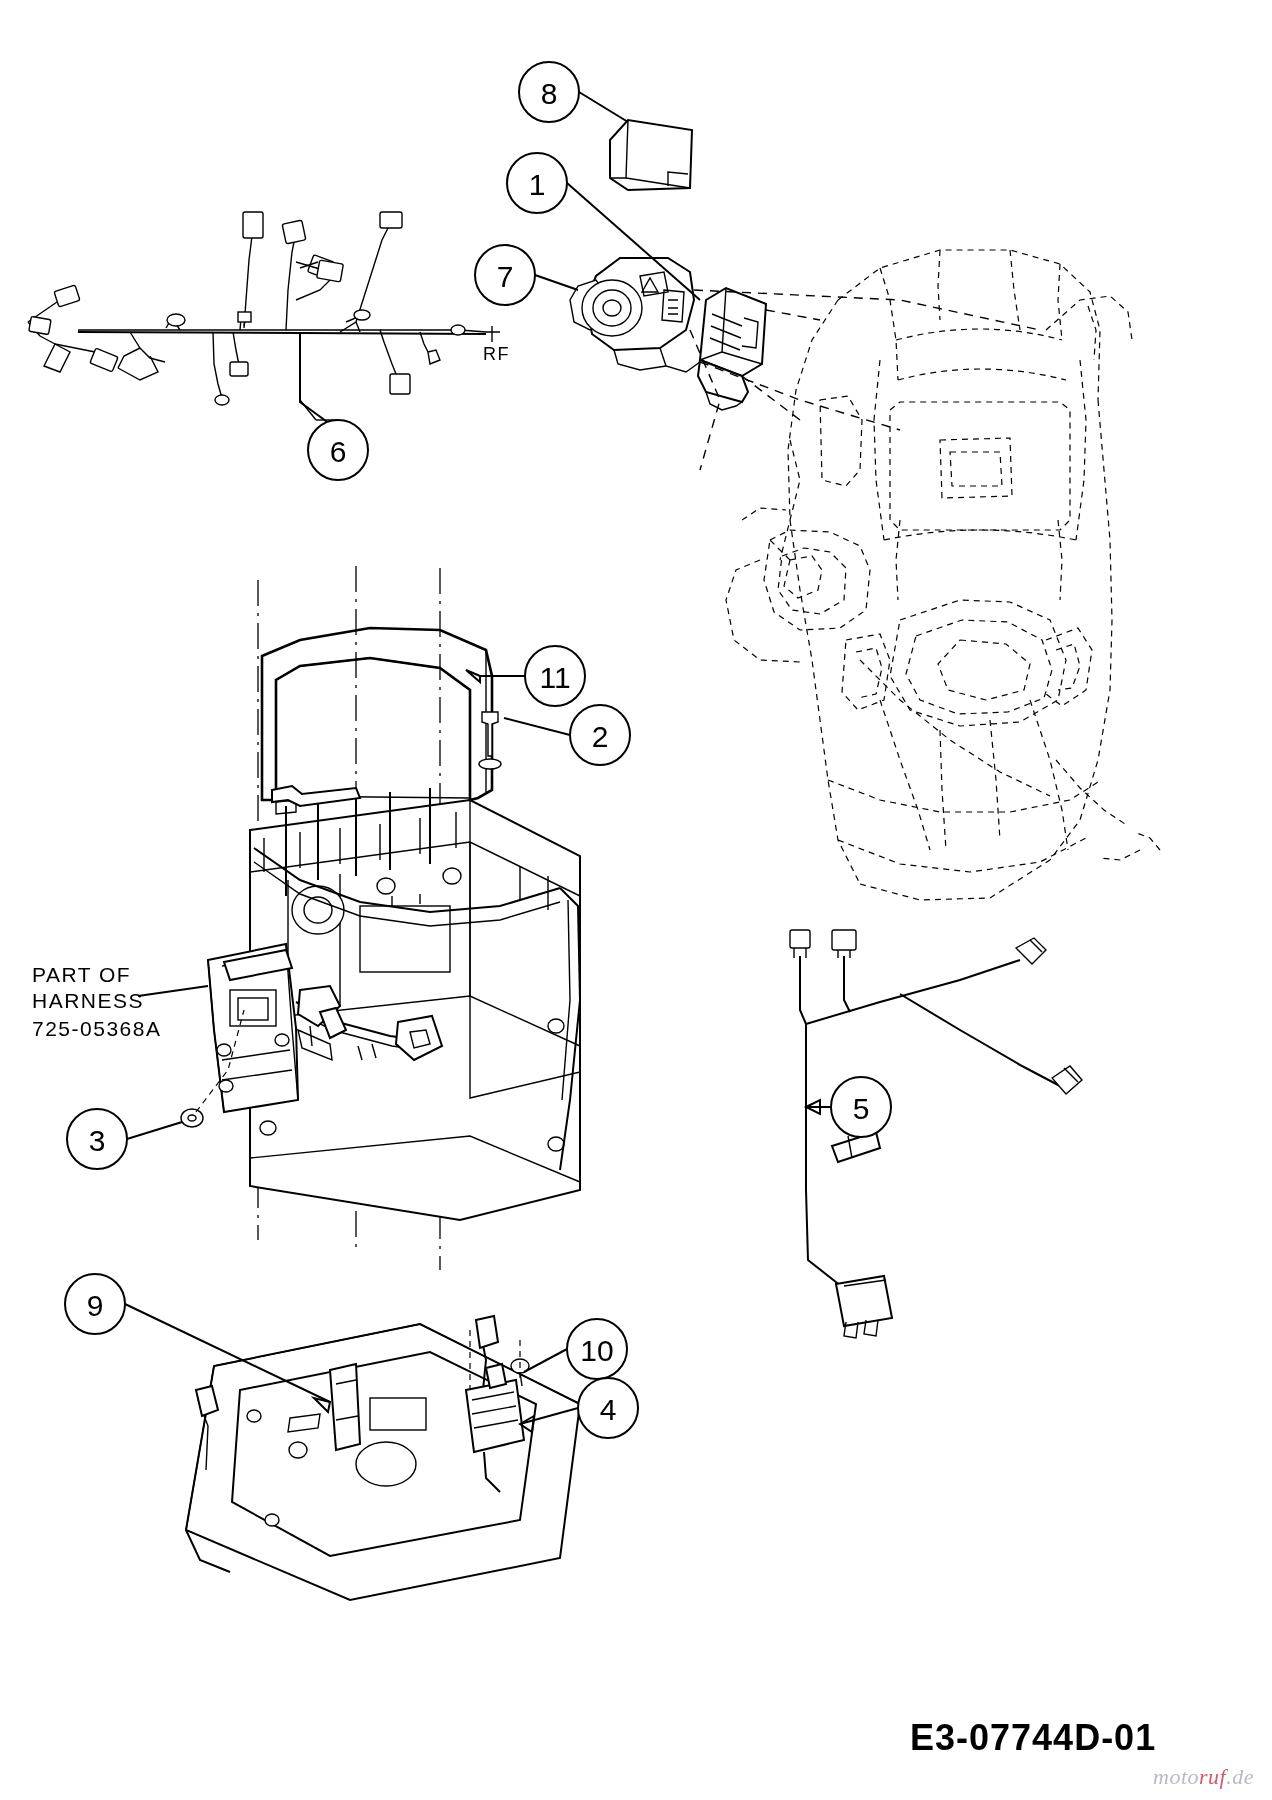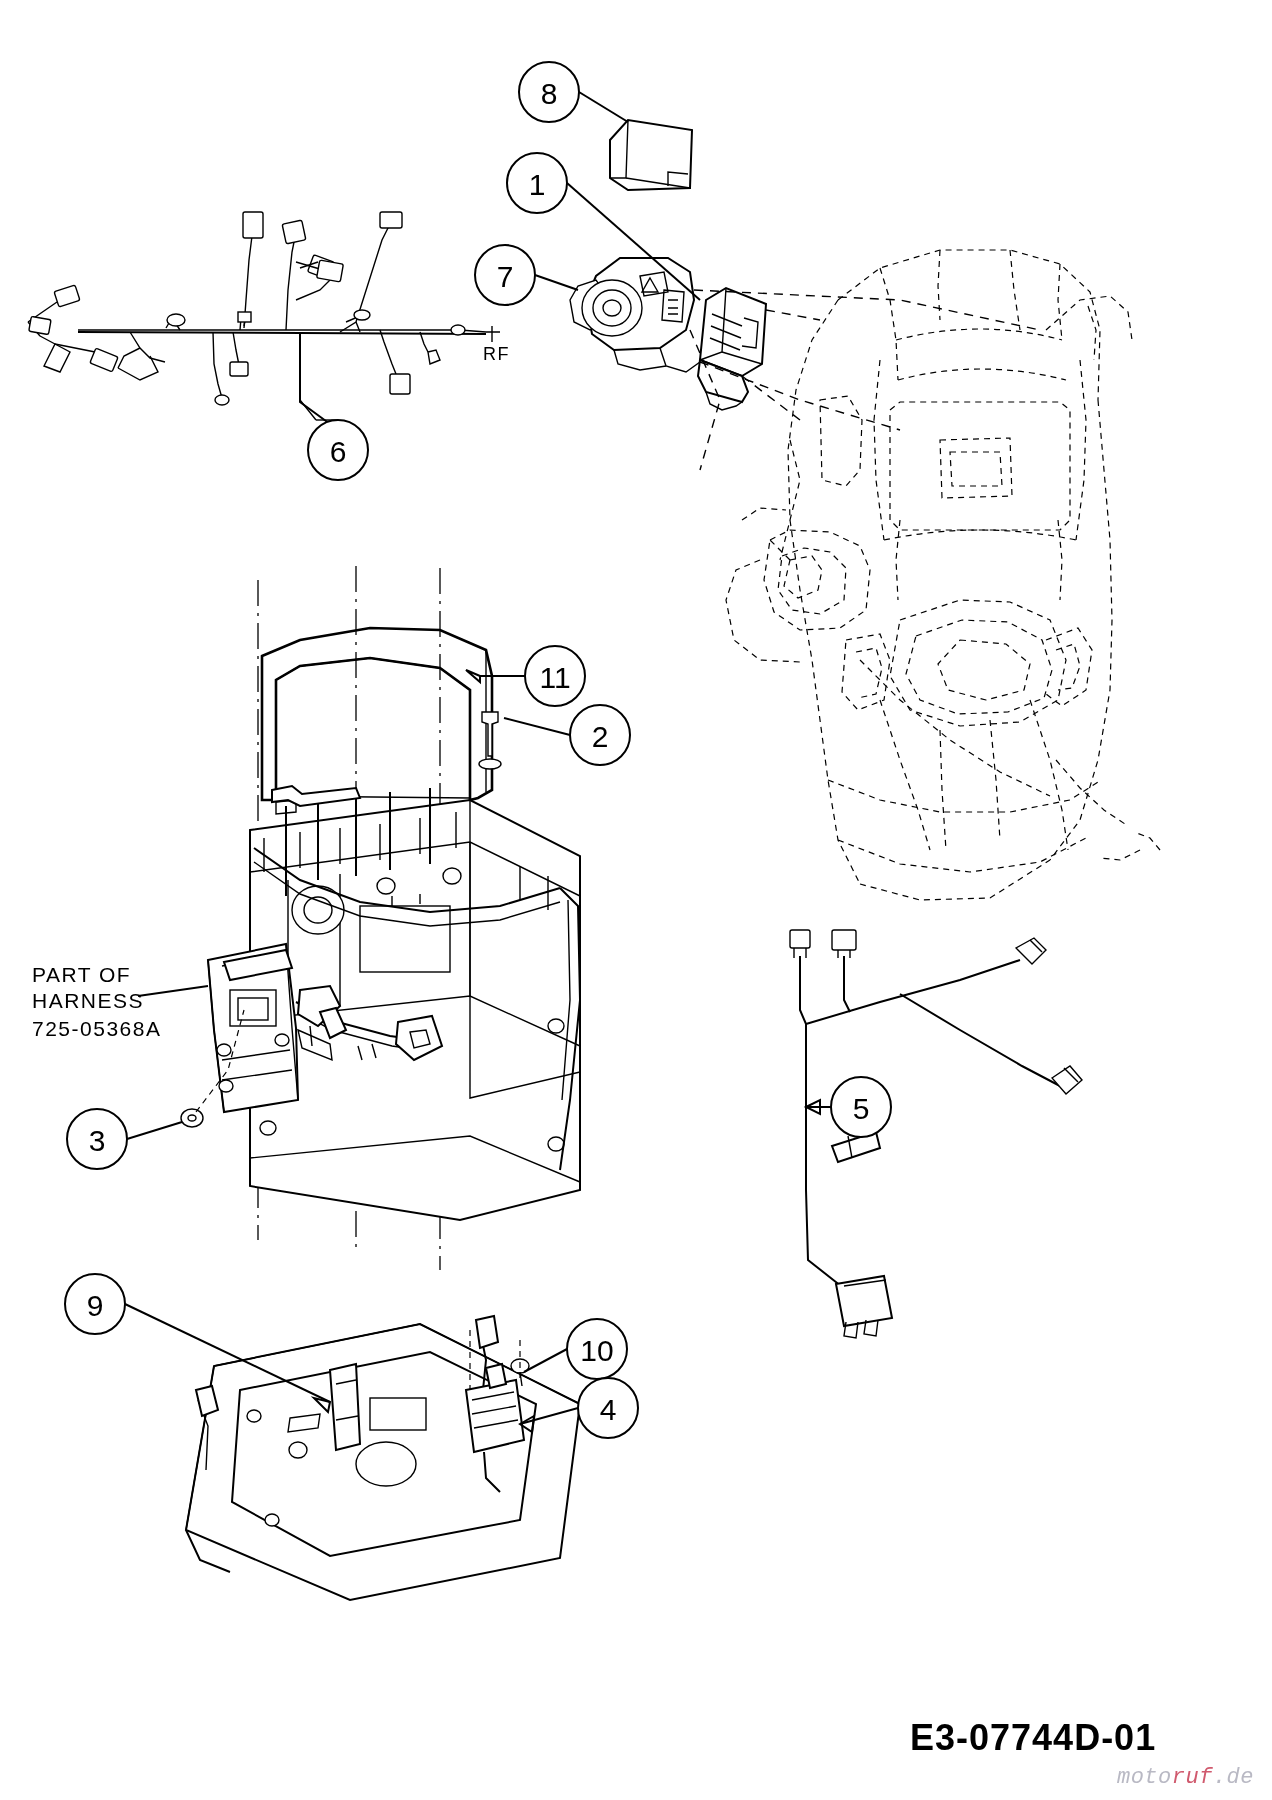--- a/index.html
+++ b/index.html
@@ -43,21 +43,21 @@
     font-family: "Liberation Sans", sans-serif;
     font-size: 36px;
     font-weight: bold;
     fill: #000;
     letter-spacing: 1px;
   }
   .wm {
     position: absolute;
     right: 18px;
     bottom: 10px;
-    font-family: Liberation Mono, monospace;
+    font-family: Liberation Serif, serif;
     font-size: 22px;
     font-style: italic;
     color: #b9b9c4;
     letter-spacing: 0.5px;
     user-select: none;
   }
   .wm .wm-accent { color: #d05a6e; }
   .ln { fill: none; stroke: #000; }
   .thin { stroke-width: 1.4; }
   .med { stroke-width: 2; }

